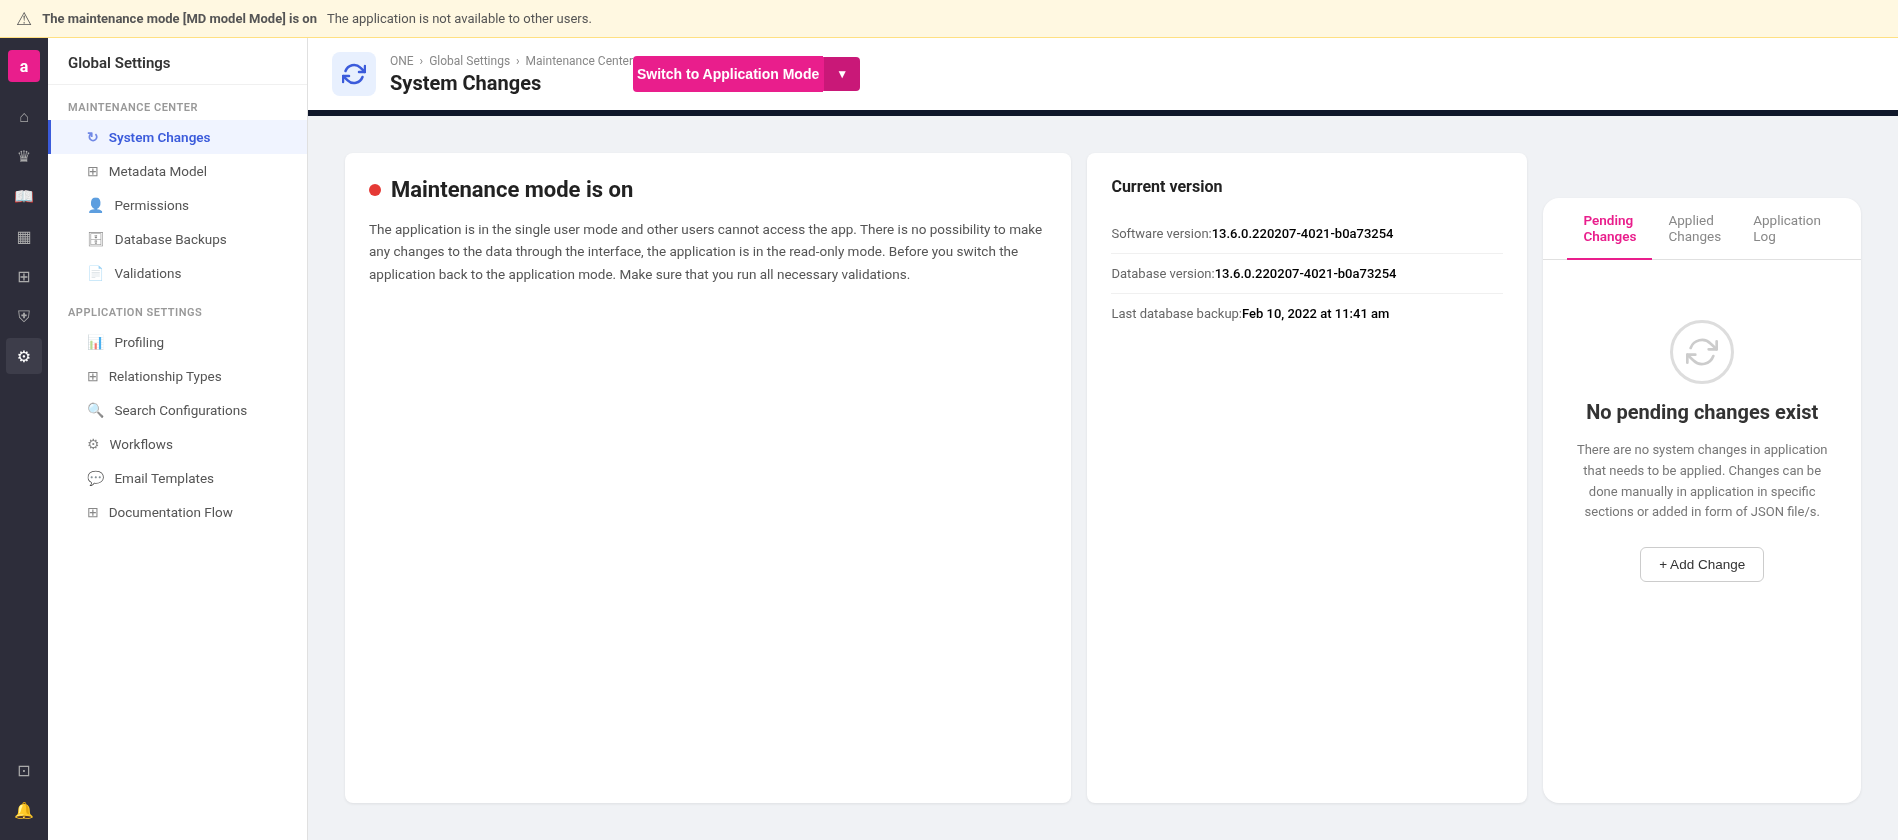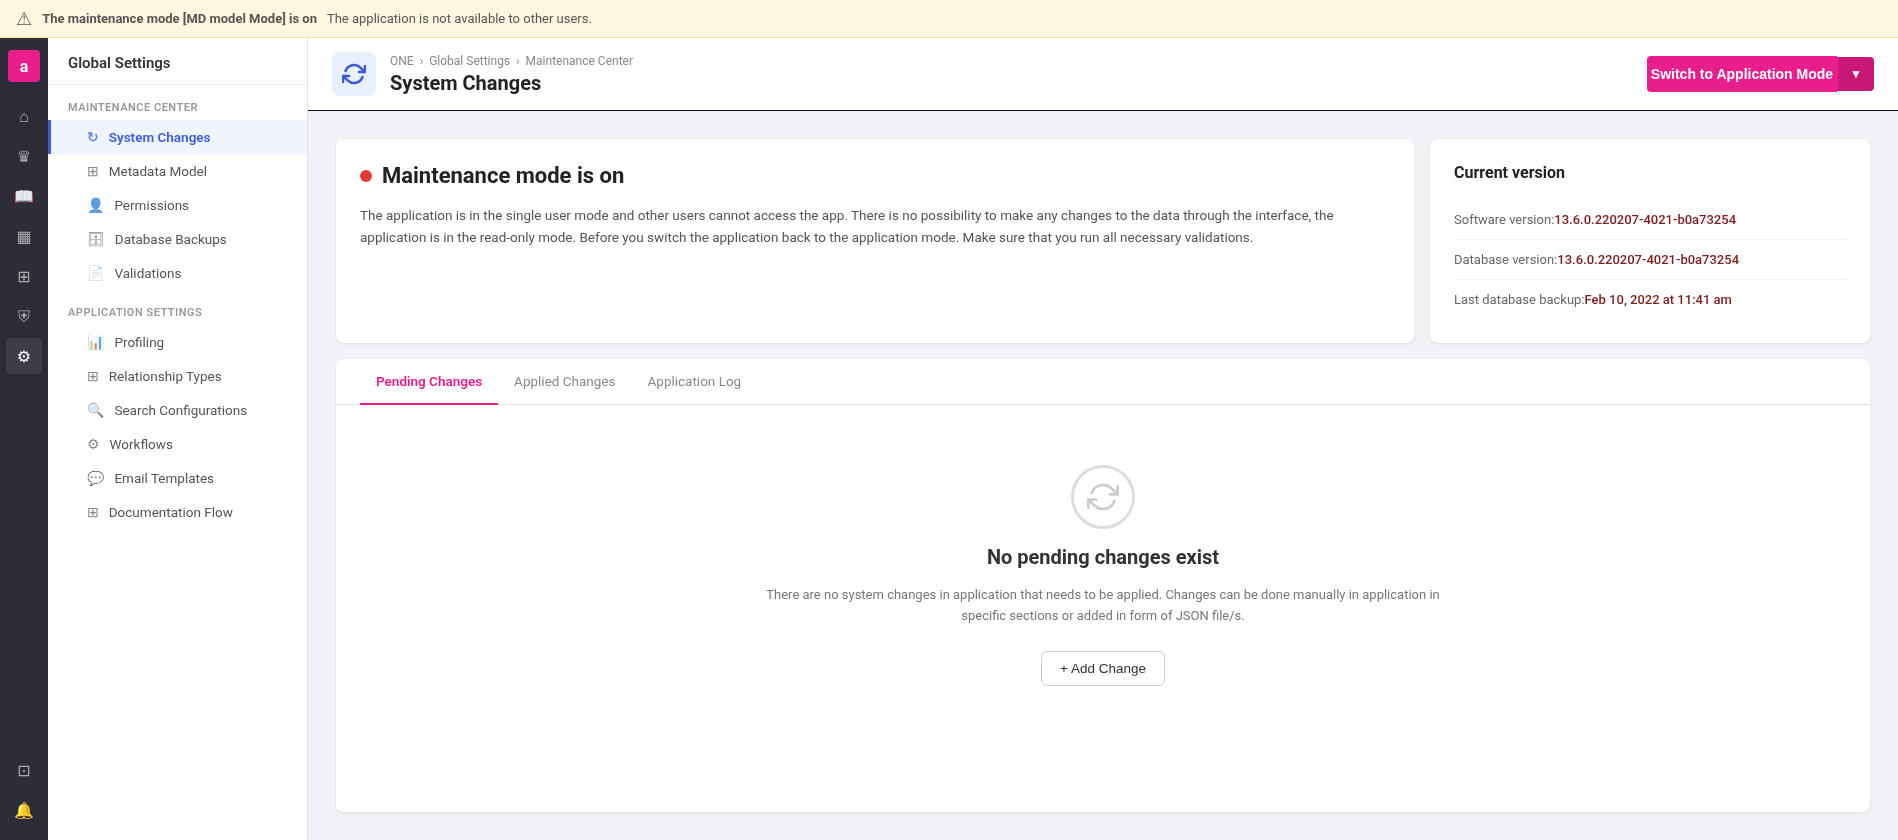--- a/index.html
+++ b/index.html
@@ -105,25 +105,24 @@
       flex: 1;
       display: flex;
       flex-direction: column;
       overflow: hidden;
       background: #f0f2f5;
     }
 
     
     .page-header {
       background: #fff;
-      border-bottom: 1px solid #0f172a;
+      border-bottom: 6px solid #0f172a;
       padding: 14px 24px;
       display: flex;
       align-items: center;
-      justify-content: space-between;
       flex-shrink: 0;
     }
     .header-left {
       display: flex;
       align-items: center;
       gap: 14px;
     }
     .header-icon-box {
       width: 44px; height: 44px;
       background: #e8f0fe;
@@ -165,23 +164,23 @@
       cursor: pointer;
       border-radius: 0 4px 4px 0;
       border-left: 1px solid #e91e8c;
       font-size: 12px;
     }
 
     
     .content-body {
       flex: 1;
       overflow-y: auto;
-      padding: 28px;
-      display: flex;
-      flex-direction: column;
+      padding: 37px;
+      display: flex;
+      flex-direction: row;
       gap: 16px;
     }
 
     
     .top-row {
       display: flex;
       gap: 16px;
     }
     .maintenance-card {
       flex: 1;
@@ -227,28 +226,29 @@
     }
     .version-row {
       display: flex;
       justify-content: flex-start;
       padding: 12px 0;
       border-bottom: 1px solid #f0f0f0;
       font-size: 13px;
     }
     .version-row:last-child { border-bottom: none; }
     .version-label { color: #666; }
-    .version-value { color: #7f1d1d; font-weight: 500; }
+    .version-value { color: #000000; font-weight: 500; }
 
     
     .tabs-card {
       background: #fff;
-      border-radius: 8px;
+      border-radius: 16px;
       box-shadow: 0 1px 3px rgba(0,0,0,0.08);
       flex: 1;
+      margin-top: 45px;
     }
     .tabs-header {
       display: flex;
       border-bottom: 1px solid #e0e0e0;
       padding: 0 24px;
     }
     .tab-item {
       padding: 14px 16px;
       font-size: 13.5px;
       color: #888;

